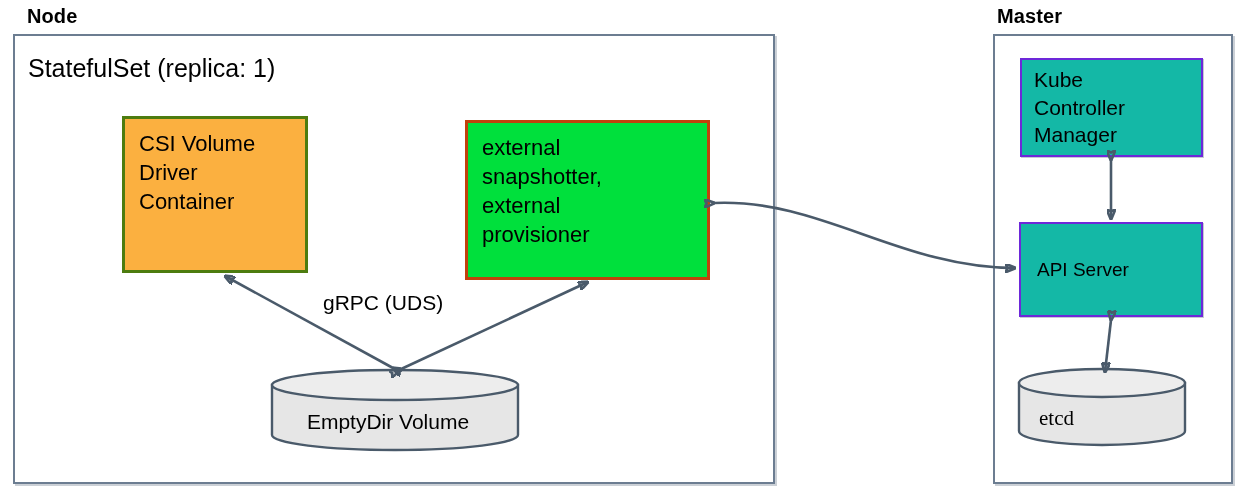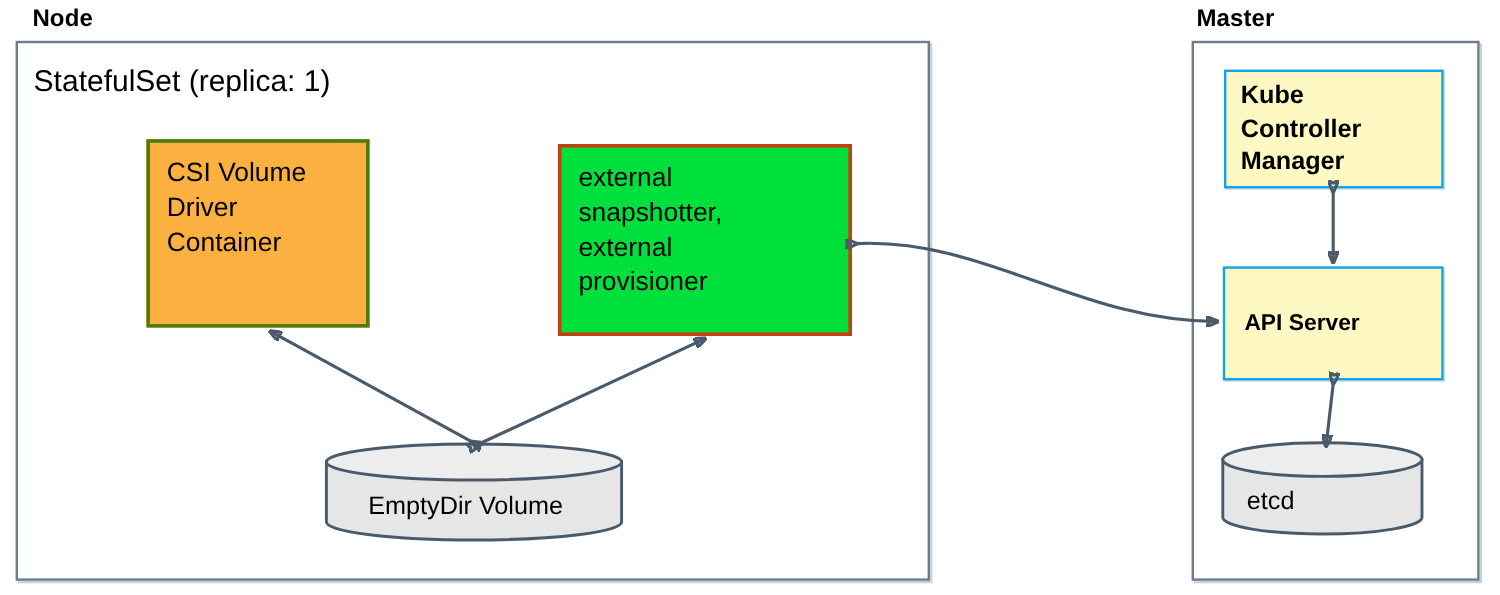--- a/index.html
+++ b/index.html
@@ -61,24 +61,23 @@
   }
   .box.csi {
     background: #FBB040;
     border: 3px solid #4d7c0f;
   }
   .box.ext {
     background: #00E03C;
     border: 3px solid #c2410c;
   }
   .box.grey {
-    background: #fef9c3;
-    border: 2px solid #0ea5e9;
+    background: #14b8a6;
+    border: 2px solid #6d28d9;
     box-shadow: 1px 1px 0 0 rgba(140,150,165,0.5);
-    font-weight: bold;
   }
   .box.grey.center {
     align-items: center;
   }
 
   
   .cyl {
     position: absolute;
   }
   .cyl svg { display: block; overflow: visible; }
@@ -130,40 +129,41 @@
 
   <div class="box csi" style="left:122px; top:116px; width:186px; height:157px;">CSI Volume
 Driver
 Container</div>
 
   <div class="box ext" style="left:465px; top:120px; width:245px; height:160px;">external
 snapshotter,
 external
 provisioner</div>
 
+  <div class="edge-label" style="left:323px; top:291px;">gRPC (UDS)</div>
 
   <div class="cyl" style="left:270px; top:368px; width:250px; height:84px;">
     <svg width="250" height="84" viewBox="0 0 250 84">
       <path d="M2,17 L2,67 A123,15 0 0 0 248,67 L248,17 Z" fill="#E6E6E6" stroke="#4a5a6a" stroke-width="2.4"></path>
       <ellipse cx="125" cy="17" rx="123" ry="15" fill="#EDEDED" stroke="#4a5a6a" stroke-width="2.4"></ellipse>
     </svg>
     <div class="cyl-label" style="top:42px;">EmptyDir Volume</div>
   </div>
 
   <div class="zone-label" style="left:997px; top:5px;">Master</div>
 
   <div class="zone-box" style="left:993px; top:34px; width:240px; height:450px;"></div>
 
   <div class="box grey" style="left:1020px; top:58px; width:183px; height:99px; font-size:21px; padding:6px 12px;">Kube
 Controller
 Manager</div>
 
   <div class="box grey center" style="left:1019px; top:222px; width:184px; height:95px; font-size:19px; padding:0 16px;">API Server</div>
 
-  <div class="cyl" style="left:1017px; top:368px; width:170px; height:80px;">
+  <div class="cyl" style="left:1017px; top:368px; width:170px; height:80px;font-family:Liberation Serif, serif;">
     <svg width="170" height="80" viewBox="0 0 170 80">
       <path d="M2,15 L2,63 A83,14 0 0 0 168,63 L168,15 Z" fill="#E6E6E6" stroke="#4a5a6a" stroke-width="2.4"></path>
       <ellipse cx="85" cy="15" rx="83" ry="14" fill="#EDEDED" stroke="#4a5a6a" stroke-width="2.4"></ellipse>
     </svg>
     <div class="cyl-label leftal" style="top:38px; left:22px;">etcd</div>
   </div>
 
   <svg id="connectors">
     <defs>
       <marker id="ah" markerWidth="11" markerHeight="9" refX="10" refY="4.5" orient="auto" markerUnits="userSpaceOnUse">

